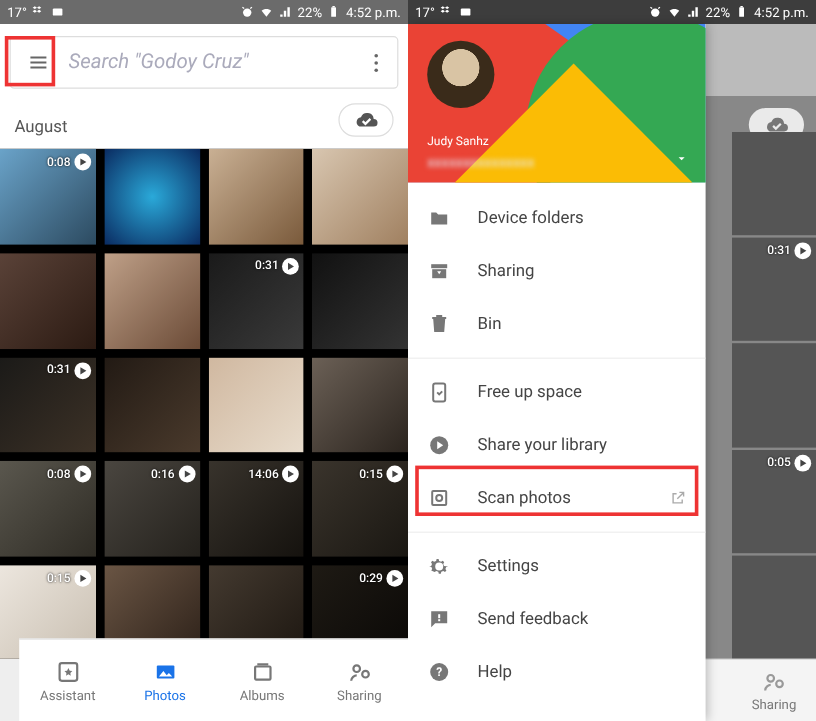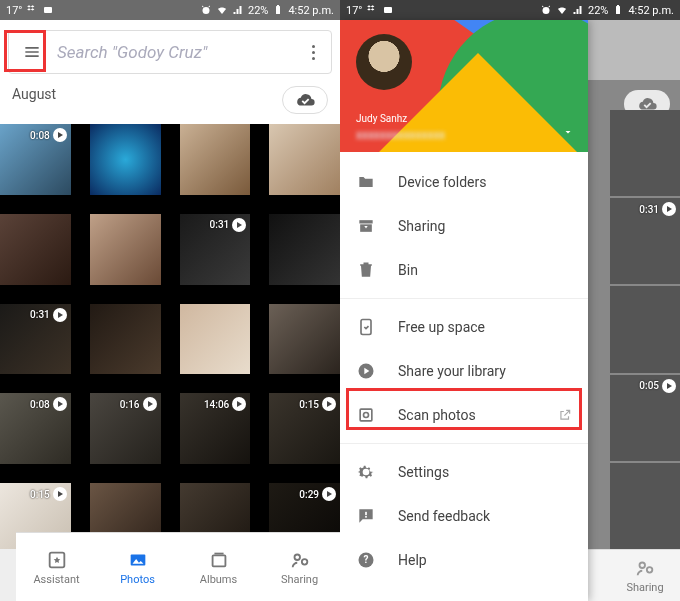--- a/index.html
+++ b/index.html
@@ -71,38 +71,38 @@
     font-size: 17px;
   }
   .more-dots {
     width: 24px; height:24px;
     display:flex; flex-direction:column; align-items:center; justify-content:center; gap:3px;
   }
   .more-dots span { width:3px; height:3px; background:#666; border-radius:50%; }
 
   .section-row {
     background:#fff;
-    display:flex; align-items:flex-start;
+    display:flex; align-items:flex-end;
     padding: 8px 12px 10px 12px;
   }
   .section-row .title { color:#555; font-size:14px; }
   .cloud-btn {
     margin-left:auto;
     border:1px solid #ddd;
     border-radius: 20px;
     width: 46px; height:28px;
     display:flex; align-items:center; justify-content:center;
     background:#fff;
   }
 
   
   .grid {
     display:grid;
     grid-template-columns: repeat(4, 1fr);
-    gap: 19px;
+    gap: 7px;
     background:#000;
   }
   .thumb {
     position:relative;
     width: 100%;
     padding-top: 100%;
     overflow:hidden;
   }
   .thumb .fill {
     position:absolute; inset:0;

